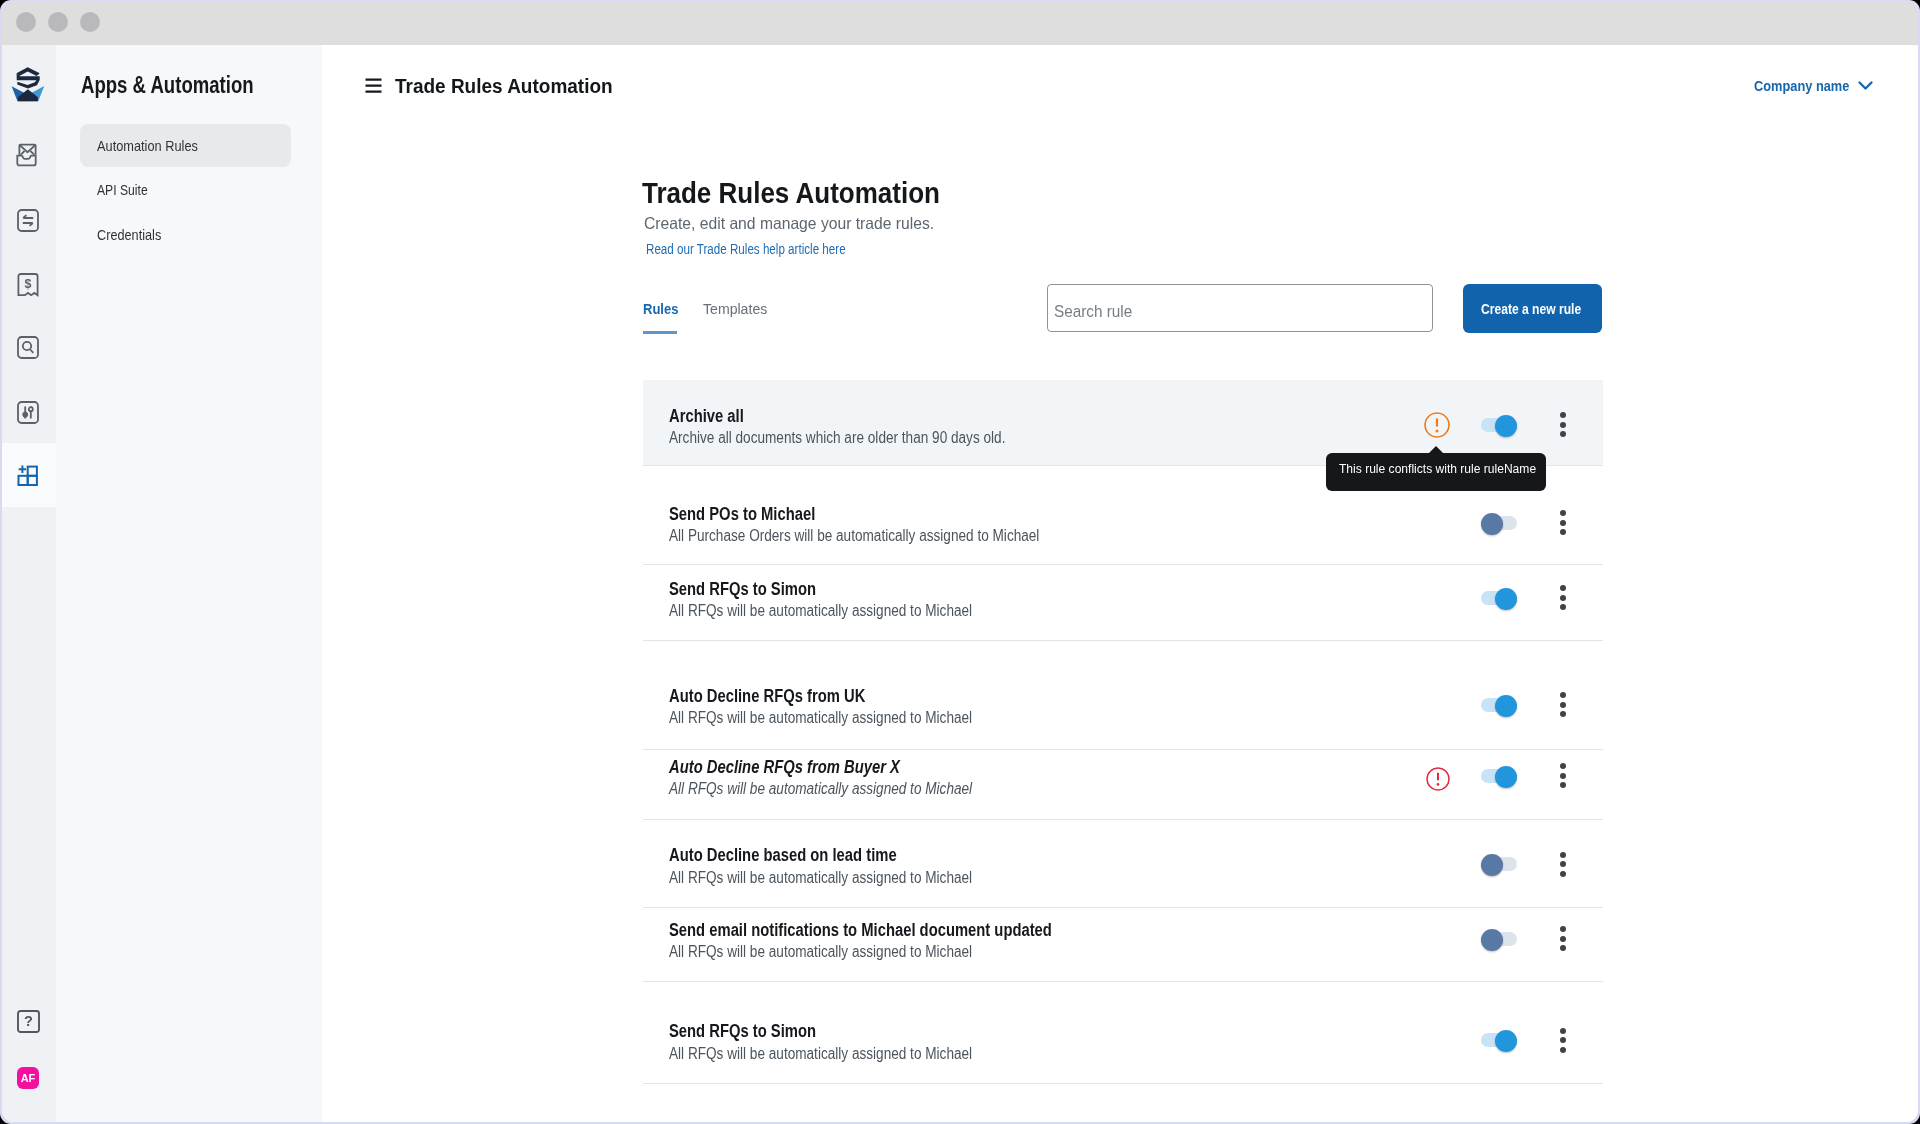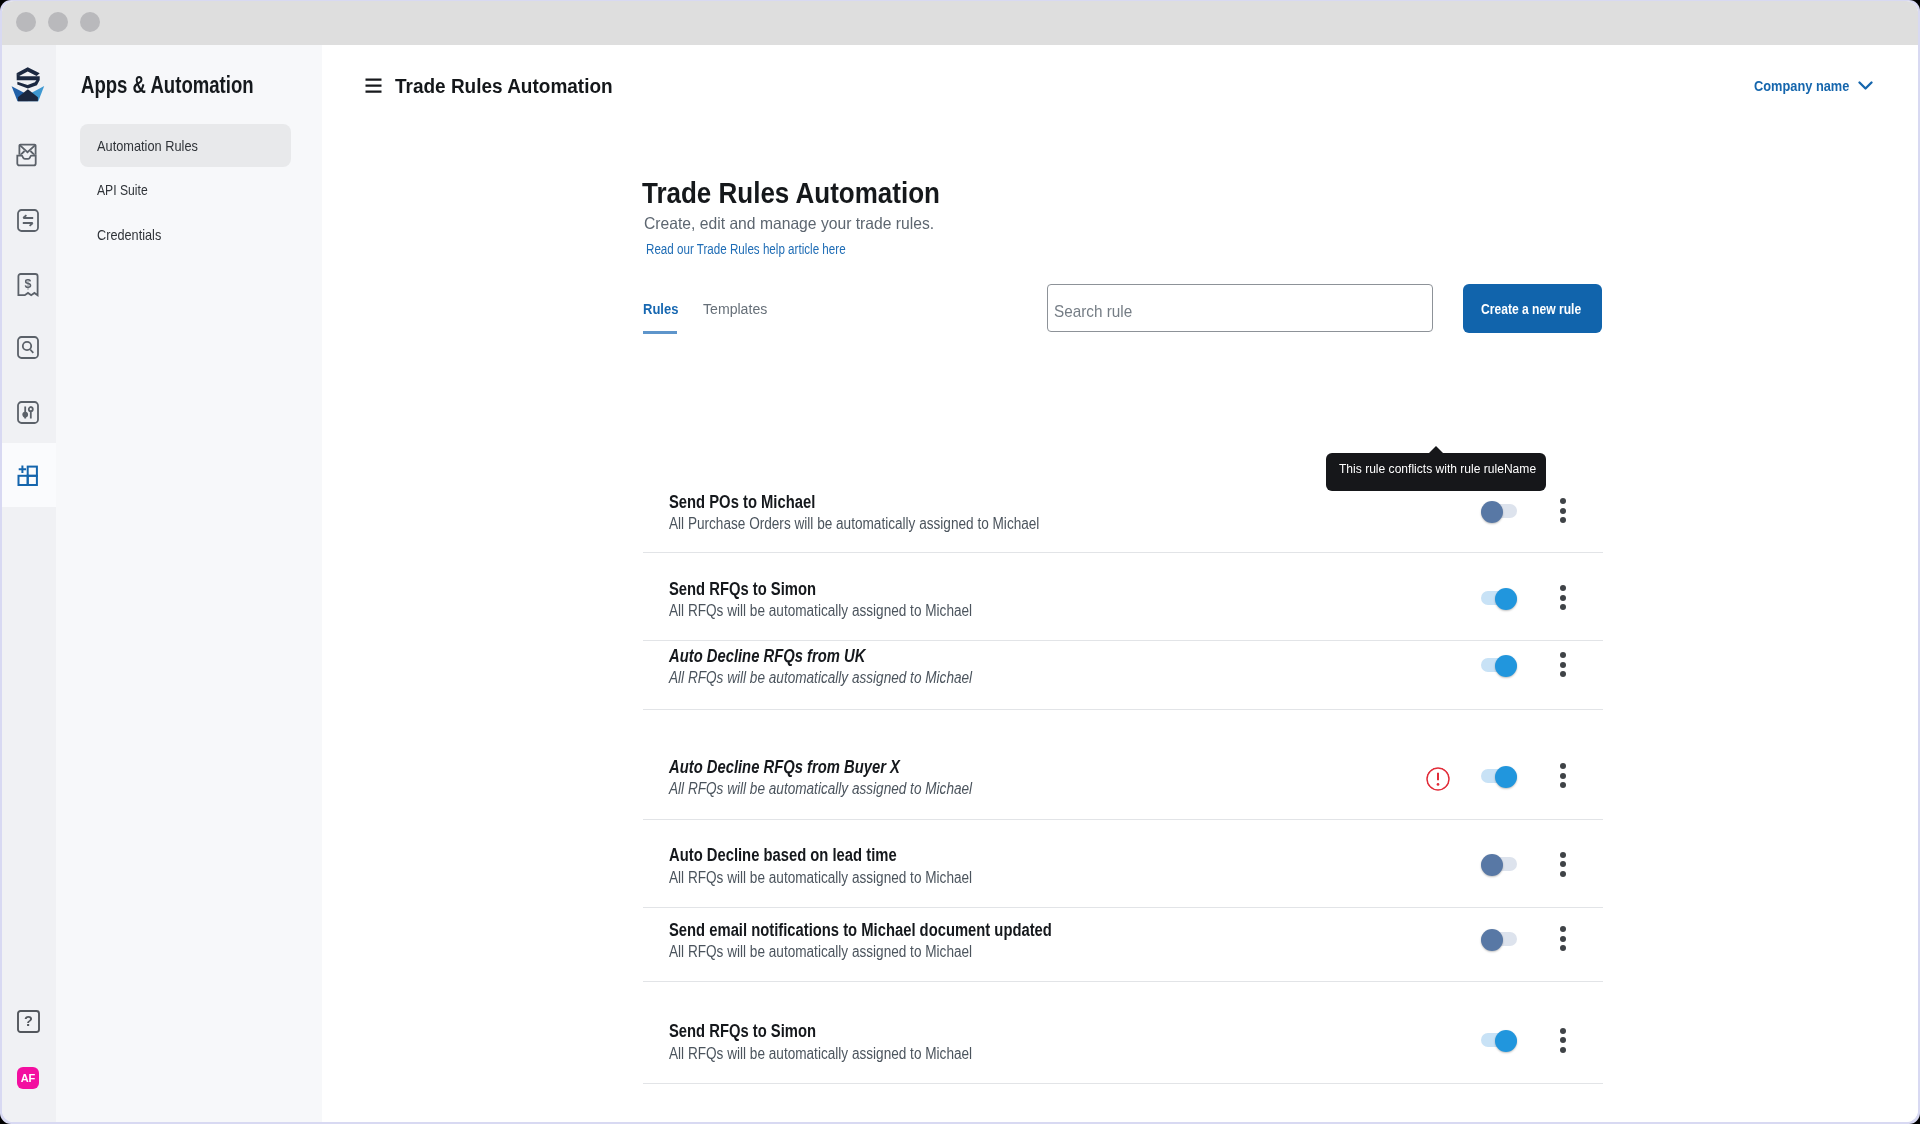--- a/index.html
+++ b/index.html
@@ -114,21 +114,38 @@
 
   <div class="txt" style="left:643.3px; top:301.3px; font-size:15.5px; font-weight:700; color:#1667b1; transform:scaleX(0.84);">Rules</div>
   <div class="txt" style="left:702.9px; top:301.3px; font-size:15.5px; color:#666f78; transform:scaleX(0.91);">Templates</div>
   <div class="abs" style="left:643px; top:331px; width:34px; height:3px; background:#5e95cb;"></div>
 
   <div class="abs" style="left:1047px; top:284px; width:386px; height:48px; border:1px solid #8d9298; border-radius:4px; background:#fff;"></div>
   <div class="txt" style="left:1054.3px; top:302.6px; font-size:17px; color:#757d85; transform:scaleX(0.9);">Search rule</div>
   <div class="abs" style="left:1463px; top:284px; width:139px; height:49px; border-radius:6px; background:#1164ac;"></div>
   <div class="txt" style="left:1480.6px; top:300.7px; font-size:15.5px; font-weight:700; color:#fff; transform:scaleX(0.78);">Create a new rule</div>
 
-  <div class="row" style="top:466px; height:87px;">
+  <div class="row rowhl" style="top:380px; height:86px;">
+    <div class="rtitle">Archive all</div>
+    <div class="rdesc">Archive all documents which are older than 90 days old.</div>
+    <svg class="warn" viewBox="0 0 26 26" fill="none">
+          <circle cx="13" cy="13" r="12" stroke="#ef7b1a" stroke-width="1.7"></circle>
+          <path d="M13 6.4 V14.4" stroke="#ef7b1a" stroke-width="2.2"></path>
+          <circle cx="13" cy="19" r="1.5" fill="#ef7b1a"></circle>
+        </svg>
+    <div class="toggle ton">
+          <div class="knob kon"></div>
+        </div>
+    <div class="dots">
+          <div class="dot" style="top:0"></div>
+          <div class="dot" style="top:9.5px"></div>
+          <div class="dot" style="top:19px"></div>
+        </div>
+  </div>
+  <div class="row" style="top:478px; height:87px;">
     <div class="rtitle">Send POs to Michael</div>
     <div class="rdesc">All Purchase Orders will be automatically assigned to Michael</div>
     <div class="toggle toff">
           <div class="knob koff"></div>
         </div>
     <div class="dots">
           <div class="dot" style="top:0"></div>
           <div class="dot" style="top:9.5px"></div>
           <div class="dot" style="top:19px"></div>
         </div>
@@ -138,21 +155,21 @@
     <div class="rdesc">All RFQs will be automatically assigned to Michael</div>
     <div class="toggle ton">
           <div class="knob kon"></div>
         </div>
     <div class="dots">
           <div class="dot" style="top:0"></div>
           <div class="dot" style="top:9.5px"></div>
           <div class="dot" style="top:19px"></div>
         </div>
   </div>
-  <div class="row" style="top:620px; height:90px;font-style:italic;">
+  <div class="row" style="top:660px; height:90px;">
     <div class="rtitle">Auto Decline RFQs from UK</div>
     <div class="rdesc">All RFQs will be automatically assigned to Michael</div>
     <div class="toggle ton">
           <div class="knob kon"></div>
         </div>
     <div class="dots">
           <div class="dot" style="top:0"></div>
           <div class="dot" style="top:9.5px"></div>
           <div class="dot" style="top:19px"></div>
         </div>

